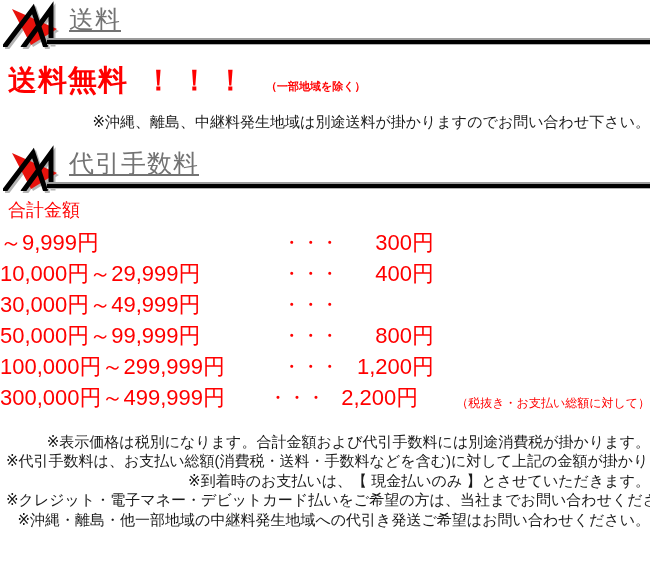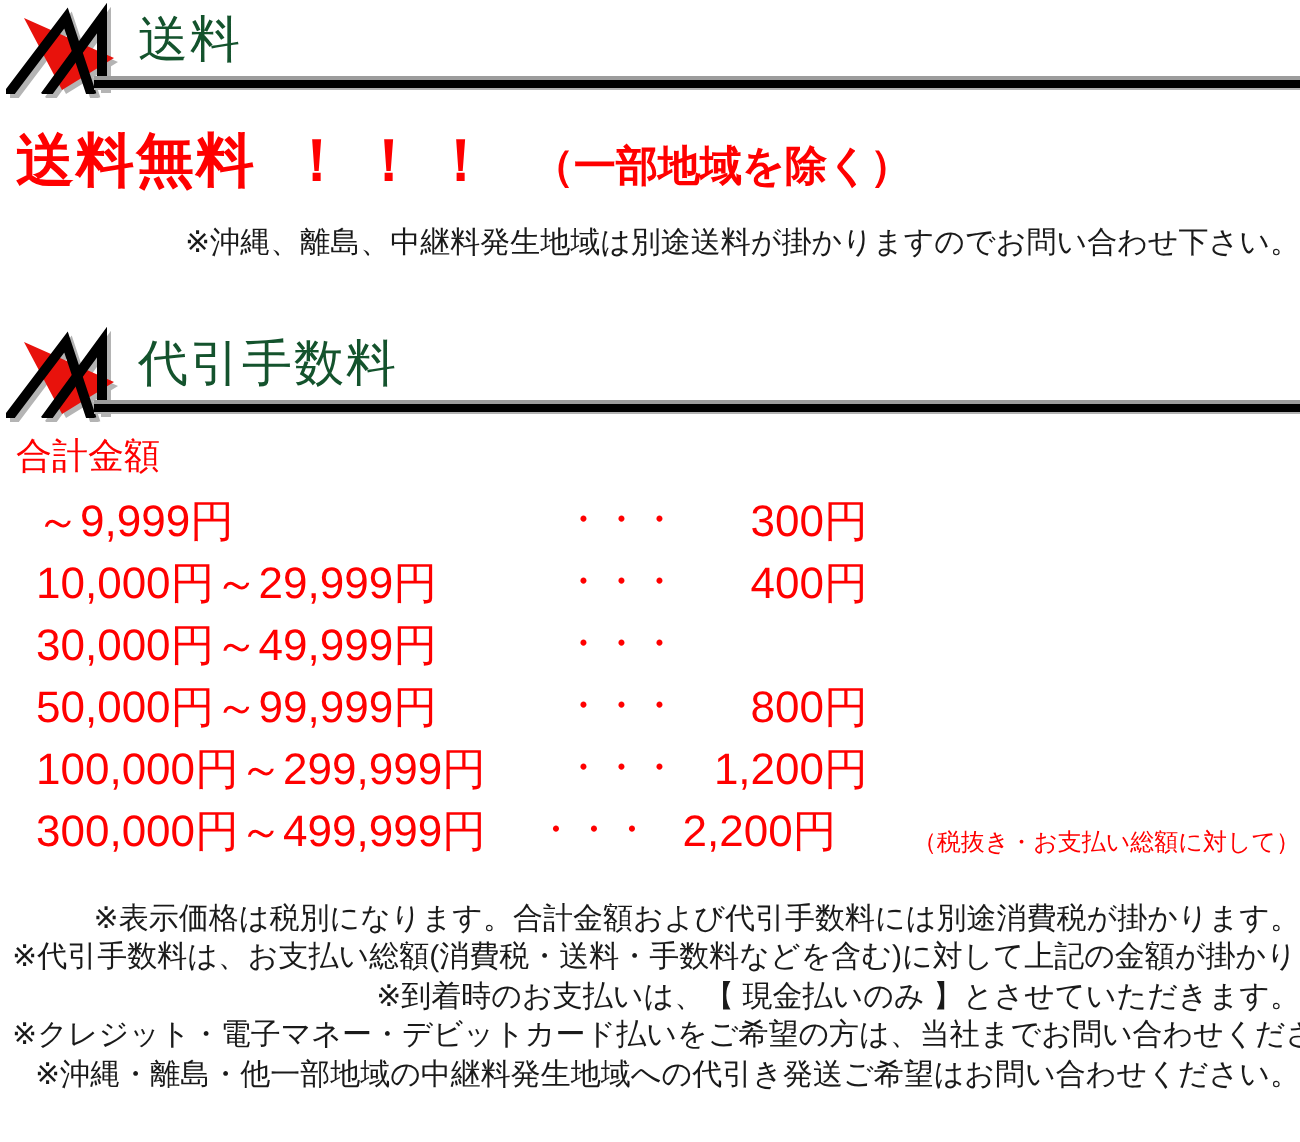--- a/index.html
+++ b/index.html
@@ -12,53 +12,53 @@
     color:#111;
   }
   
   .sec-header{position:relative;height:46px;}
   .sec-header .logo{
     position:absolute;left:3px;top:1px;
     filter:drop-shadow(2px 2px 0 #b4b4b4);
   }
   .sec-title{
     position:absolute;left:69px;bottom:10px;
-    font-size:25px;color:#14532d;letter-spacing:1px;
+    font-size:25px;color:#737373;letter-spacing:1px;text-decoration:underline;
   }
   .rule{
     position:absolute;left:47px;right:0;bottom:1px;
     height:4px;background:#000;
     border-top:2px solid #9c9c9c;
     border-bottom:1px solid #b2b2b2;
   }
   
   .headline-row{
     display:flex;align-items:baseline;
     margin:15px 0 0 8px;
     color:#ff0000;
   }
   .headline{font-size:29px;font-weight:bold;letter-spacing:1px;}
   .headline-marks{font-size:29px;font-weight:bold;margin-left:16px;letter-spacing:7px;}
-  .headline-note{font-size:21px;font-weight:bold;margin-left:14px;}
+  .headline-note{font-size:11px;font-weight:bold;margin-left:14px;}
   
   .notes{margin:11px 0 0 6px;}
   .notes .note-line{
     font-size:15px;line-height:19.5px;color:#1a1a1a;
     white-space:nowrap;
     text-align:right;
   }
-  .sec2{margin-top:30px;}
+  .sec2{margin-top:12px;}
   
   .fee-table{color:#ff0000;margin-top:8px;}
   .fee-table-header{
     font-size:18px;line-height:24px;margin-left:8px;
   }
   .fee-rows{margin-top:5px;}
   .fee-row{display:flex;font-size:22px;line-height:31px;white-space:nowrap;}
-  .fee-range{width:282px;padding-left:18px;box-sizing:border-box;}
+  .fee-range{width:282px;box-sizing:border-box;}
   .fee-dots{width:58px;font-size:19px;}
   .fee-price{width:78px;text-align:right;margin-left:16px;}
   .fee-note{font-size:12px;margin-left:38px;align-self:center;padding-top:6px;}
   .bottom-notes{margin-top:13px;}
 </style>
 </head>
 <body>
 
 <div class="page">
 

